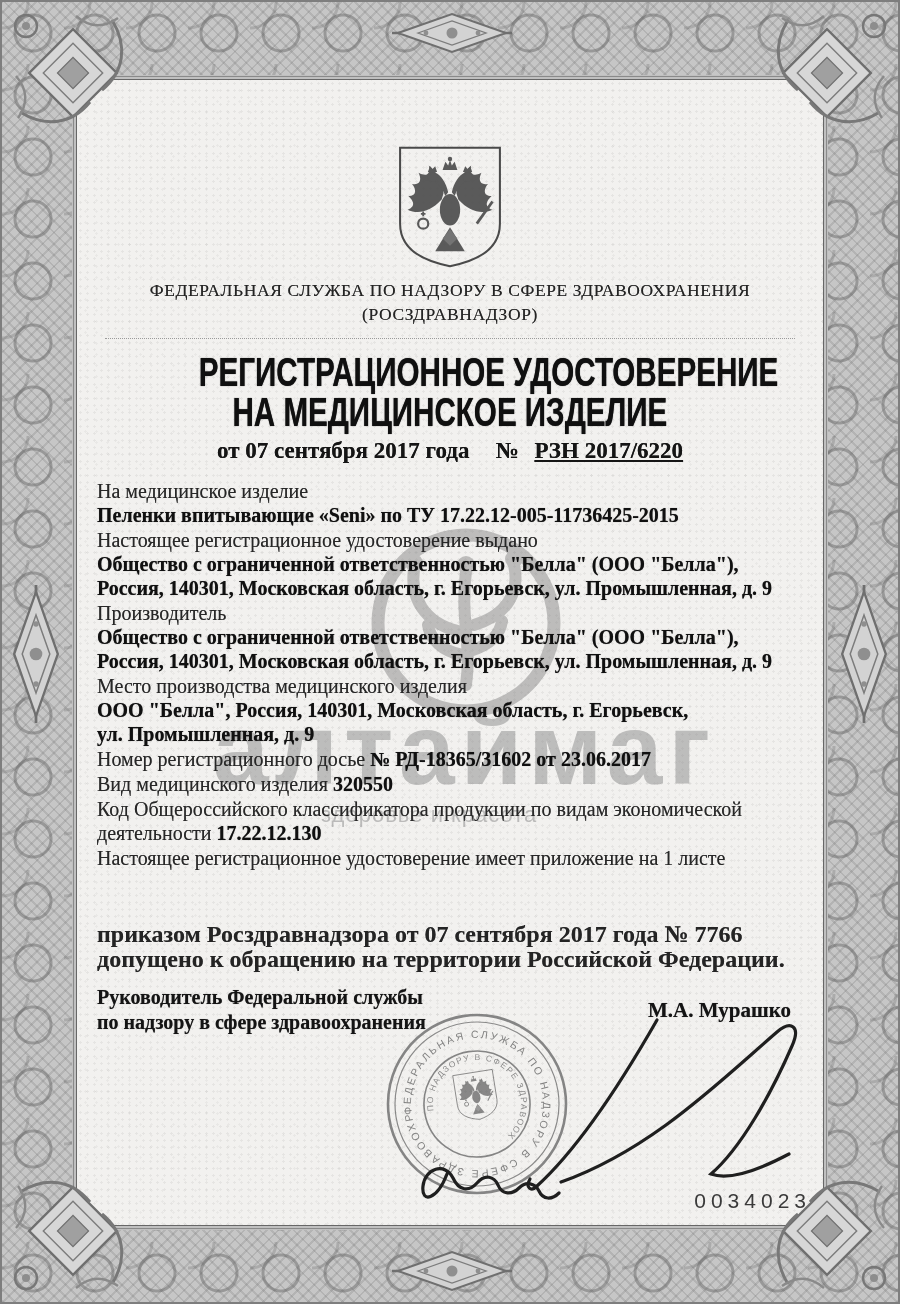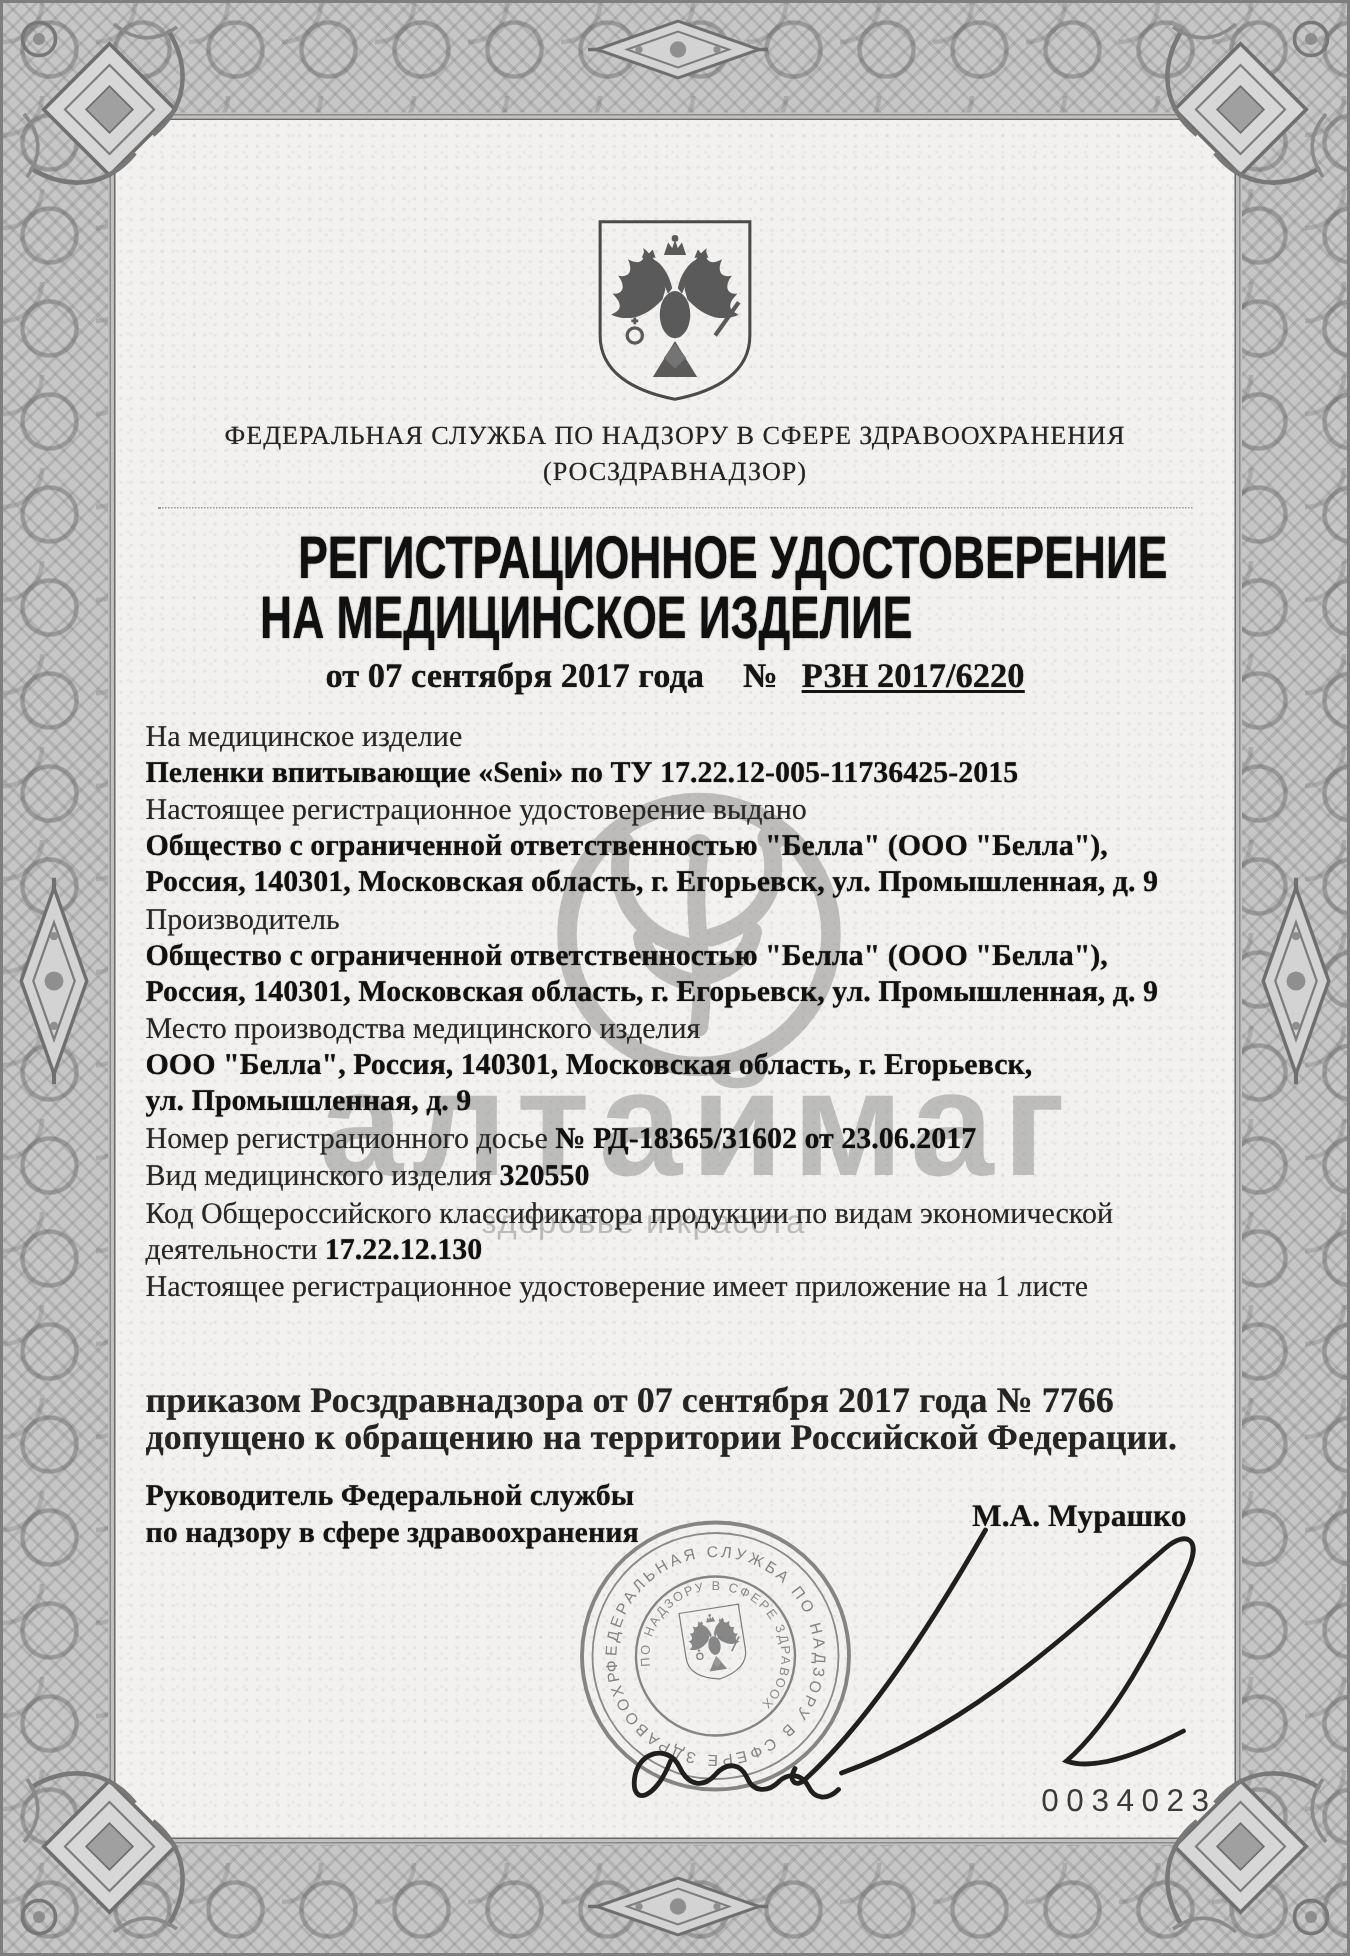--- a/index.html
+++ b/index.html
@@ -25,21 +25,21 @@
     background-position:0 0, 3px 5px;
     border:1px solid #676767;
     outline:1px solid #8a8a8a; outline-offset:2px;
     box-shadow:0 0 0 4px #c0c0c0;
   }
   .content{position:relative; z-index:2; padding:0 20px;}
   
   .eagle{display:block; margin:62px auto 6px;}
   .agency{ text-align:center; font-size:17.5px; letter-spacing:.6px; line-height:1.38; color:#242424; text-shadow:0 0 .5px rgba(40,40,40,.6);}
   .divider{border:0; border-top:1px dotted #9a9a9a; margin:12px 8px 0;}
-  .doc-title{ margin-top:13px; text-align:left; font-family:"Liberation Sans", sans-serif; font-weight:bold; color:#101010; font-size:40px; line-height:1.0; text-shadow:0 0 1px #222;}
+  .doc-title{ margin-top:13px; text-align:center; font-family:"Liberation Sans", sans-serif; font-weight:bold; color:#101010; font-size:40px; line-height:1.0; text-shadow:0 0 1px #222;}
   .doc-title .tline{display:inline-block; transform:scaleX(.74); transform-origin:50% 50%; white-space:nowrap;}
   .date-line{ margin-top:6px; text-align:center; font-weight:bold; font-size:23px; color:#151515; text-shadow:0 0 .6px #333;}
   .date-line .nsign{margin-left:26px;} .date-line .nval{margin-left:16px;text-decoration:underline;}
   
   .field{margin-top:13px; font-size:20px; line-height:24px;}
   .field .lbl{color:#272727; text-shadow:0 0 .5px rgba(50,50,50,.55);}
   .field .val{font-weight:bold; color:#101010; text-shadow:0 0 .7px rgba(20,20,20,.7);}
   .field.gap{margin-top:1px;}
   .narrow{max-width:600px;}
   .wide{max-width:712px;}

